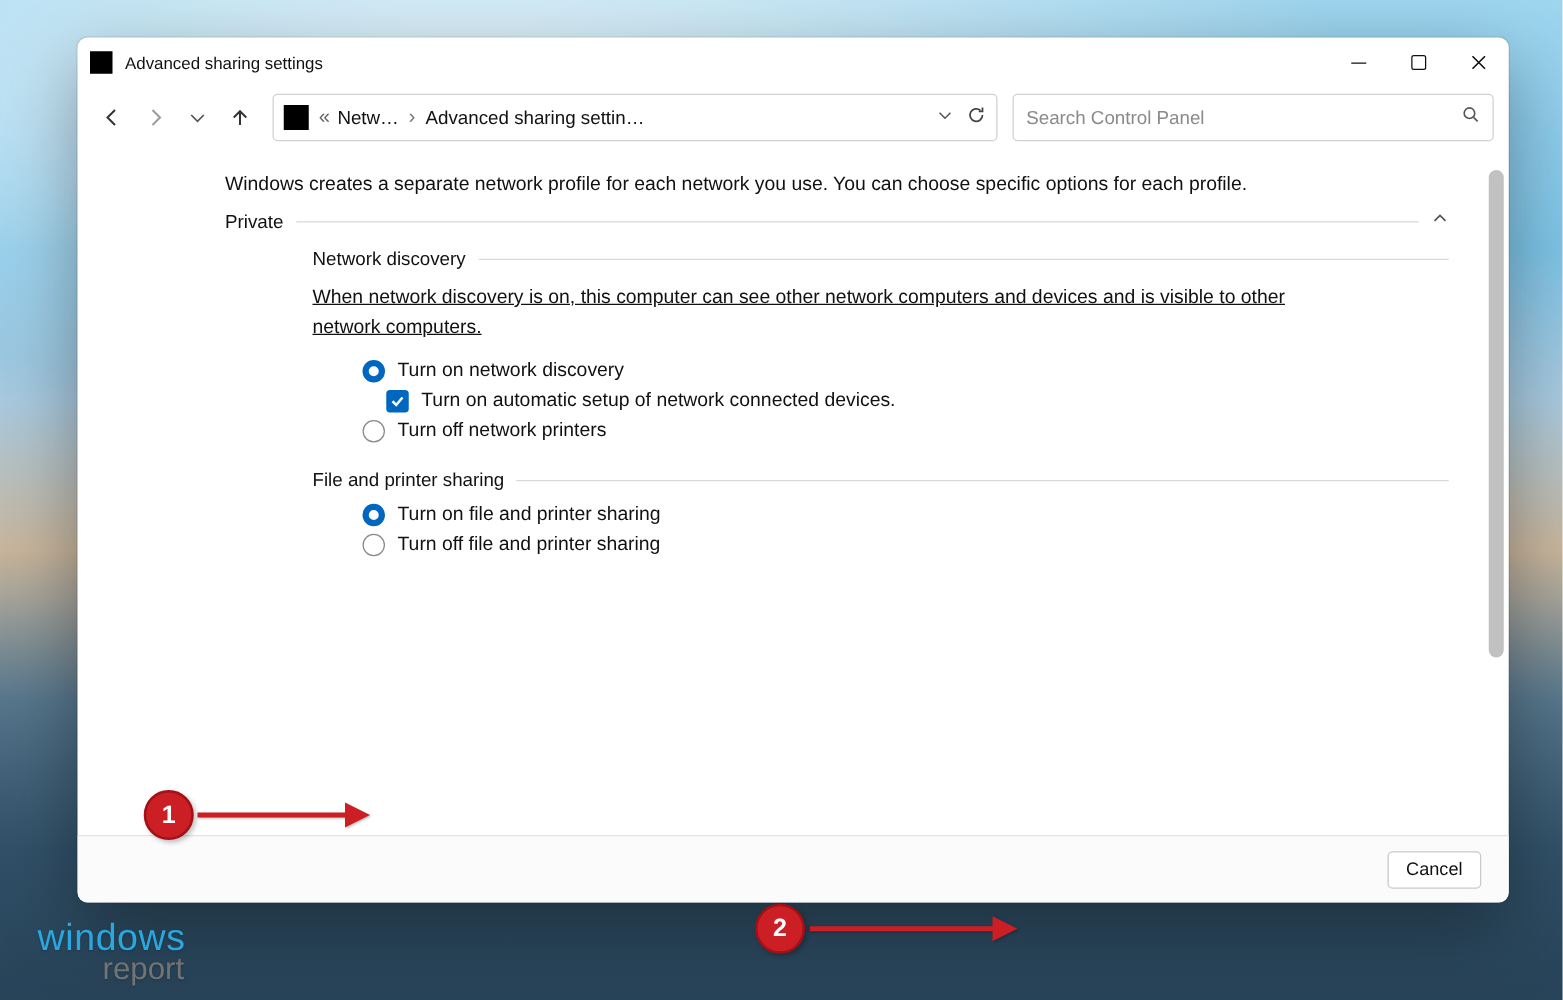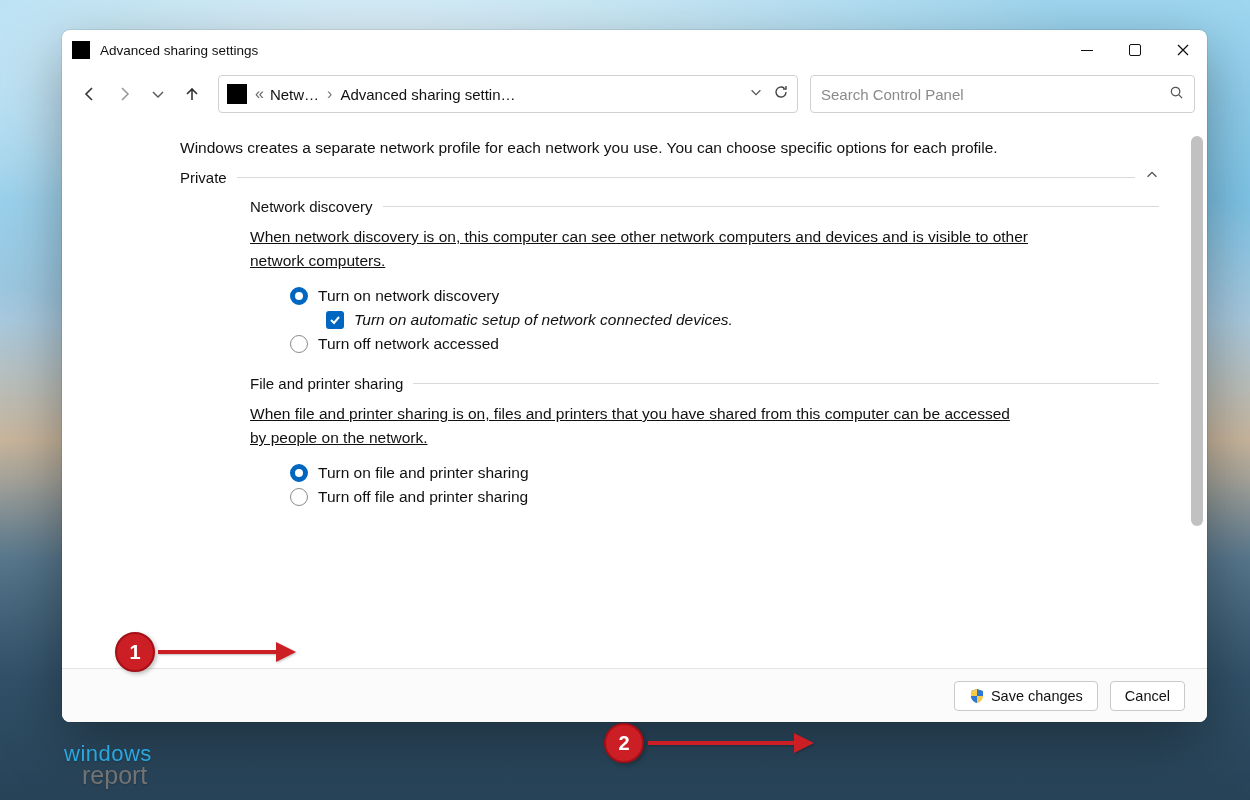--- a/index.html
+++ b/index.html
@@ -84,21 +84,21 @@
   .subhead-row { display:flex; align-items:center; gap:10px; margin:6px 0 10px 0;}
   .subhead { font-size:15px; color:#111; white-space:nowrap;}
   .desc { font-size:15.5px; color:#111; line-height:1.55; max-width:780px; margin:8px 0 14px 0;text-decoration:underline; }
   .opts { margin-left:40px; }
   .opt-row { display:flex; align-items:center; gap:10px; margin:6px 0; font-size:15.5px; color:#111;}
   .radio { width:18px; height:18px; border-radius:50%; position:relative; flex:0 0 18px;}
   .radio.off { border:1.8px solid #8b8b8b; background:#fff;}
   .radio.on { border:5px solid #0067c0; background:#fff;}
   .check { width:18px; height:18px; border-radius:3px; background:#0067c0; display:flex; align-items:center; justify-content:center; flex:0 0 18px;}
   .check svg { width:12px; height:12px; color:#fff;}
-  .indent { margin-left:36px;font-style:italic;}
+  .indent { margin-left:19px;}
   
   .footer {
     height:54px; border-top:1px solid #e3e3e3; background:#fbfbfb;
     display:flex; align-items:center; justify-content:flex-end; gap:12px; padding:0 22px;
   }
   .btn {
     height:30px; padding:0 14px; border:1px solid #c9c9c9; border-radius:4px; background:#fff;
     font-size:14.5px; color:#111; display:flex; align-items:center; gap:6px;
   }
   .shield { width:16px; height:16px; }
@@ -117,21 +117,21 @@
     border-top:10px solid transparent; border-bottom:10px solid transparent;
     border-left:20px solid #cc1e25;
     filter:drop-shadow(1px 1px 1px rgba(0,0,0,0.25));
   }
   
   .watermark {
     position:absolute; left:30px; bottom:14px; color:#2aa7de;
     font-family:"Segoe UI", Arial, sans-serif; line-height:0.9;
     text-shadow:0 1px 2px rgba(0,0,0,0.2);
   }
-  .watermark .w1 { font-size:22px; font-weight:300; letter-spacing:0.5px;margin-left:34px;}
+  .watermark .w1 { font-size:30px; font-weight:300; letter-spacing:0.5px;}
   .watermark .w2 { font-size:25px; font-weight:300; padding-left:52px; color:#737373;}
 </style>
 </head>
 <body>
 
 <div class="desktop-overlay"></div>
 
 <div class="window">
 
   <div class="titlebar">
@@ -229,56 +229,46 @@
           <div class="opt-row indent">
             <span class="check">
                 <svg viewBox="0 0 12 12">
                   <path d="M2 6 L5 9 L10 3" stroke="#fff" stroke-width="2" fill="none"></path>
                 </svg>
               </span>
             <span>Turn on automatic setup of network connected devices.</span>
           </div>
           <div class="opt-row">
             <span class="radio off"></span>
-            <span>Turn off network accessed</span>
+            <span>Turn off network printers</span>
           </div>
         </div>
 
         <div class="subhead-row" style="margin-top:22px;">
           <span class="subhead">File and printer sharing</span>
           <span class="hr"></span>
         </div>
-        <div class="desc">When file and printer sharing is on, files and printers that you have shared from this computer can be accessed by people on the network.</div>
         <div class="opts">
           <div class="opt-row">
             <span class="radio on"></span>
             <span>Turn on file and printer sharing</span>
           </div>
           <div class="opt-row">
             <span class="radio off"></span>
             <span>Turn off file and printer sharing</span>
           </div>
         </div>
       </div>
     </div>
     <div class="vscroll">
       <div class="thumb"></div>
     </div>
   </div>
 
   <div class="footer">
-    <button class="btn">
-      <svg class="shield" viewBox="0 0 16 16">
-        <path d="M8 1 L14 3 V8 C14 12 11 14.5 8 15 V1 Z" fill="#f7c948"></path>
-        <path d="M8 1 L2 3 V8 C2 12 5 14.5 8 15 V1 Z" fill="#2f77d0"></path>
-        <path d="M8 1 L14 3 V8 H8 Z" fill="#2f77d0"></path>
-        <path d="M8 8 H2 V3 L8 1 Z" fill="#f7c948"></path>
-      </svg>
-      <span>Save changes</span>
-    </button>
     <button class="btn">
       <span>Cancel</span>
     </button>
   </div>
 
 </div>
 
 <div class="callout" style="left:115px; top:632px;">
   <span>1</span>
 </div>

